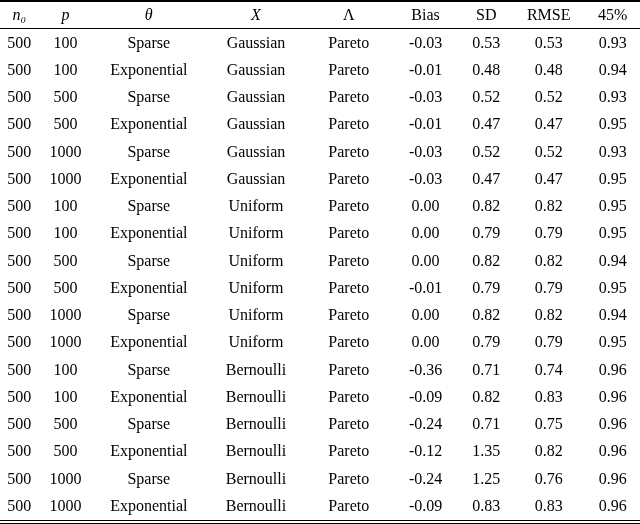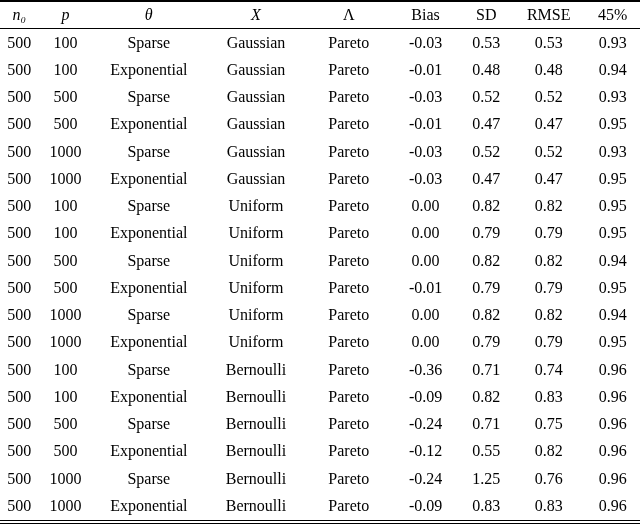--- a/index.html
+++ b/index.html
@@ -245,21 +245,21 @@
         <td>0.75</td>
         <td>0.96</td>
       </tr>
       <tr>
         <td>500</td>
         <td>500</td>
         <td>Exponential</td>
         <td>Bernoulli</td>
         <td>Pareto</td>
         <td>-0.12</td>
-        <td>0.55</td>
+        <td>1.35</td>
         <td>0.82</td>
         <td>0.96</td>
       </tr>
       <tr>
         <td>500</td>
         <td>1000</td>
         <td>Sparse</td>
         <td>Bernoulli</td>
         <td>Pareto</td>
         <td>-0.24</td>

